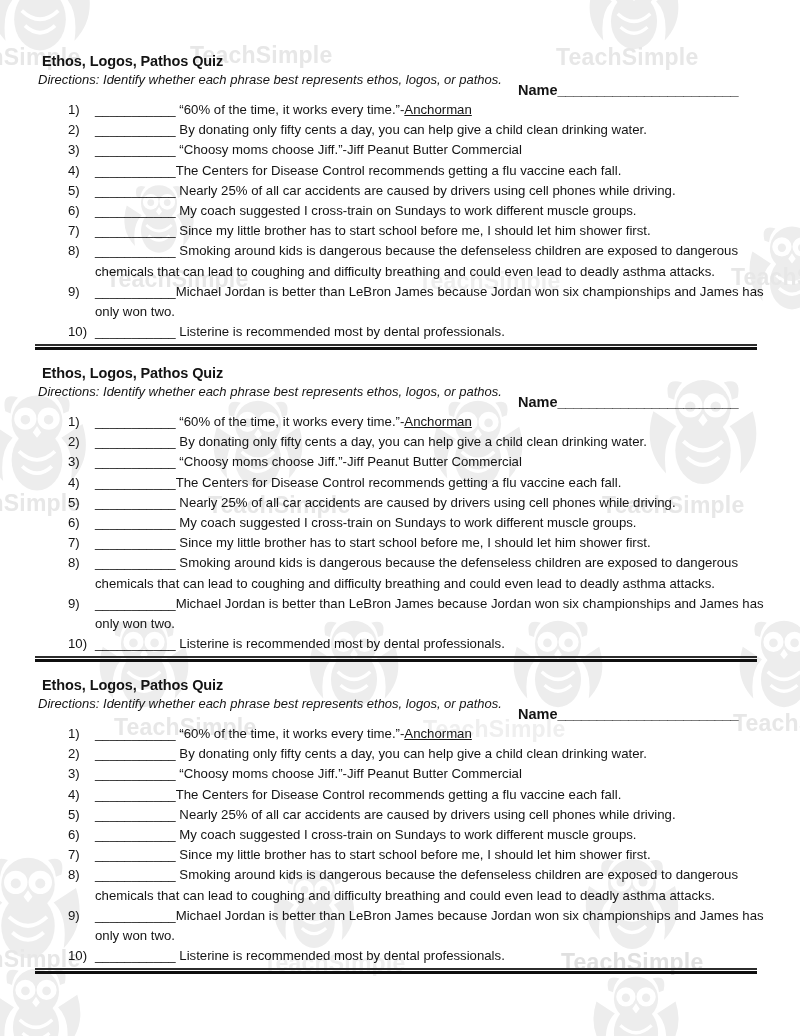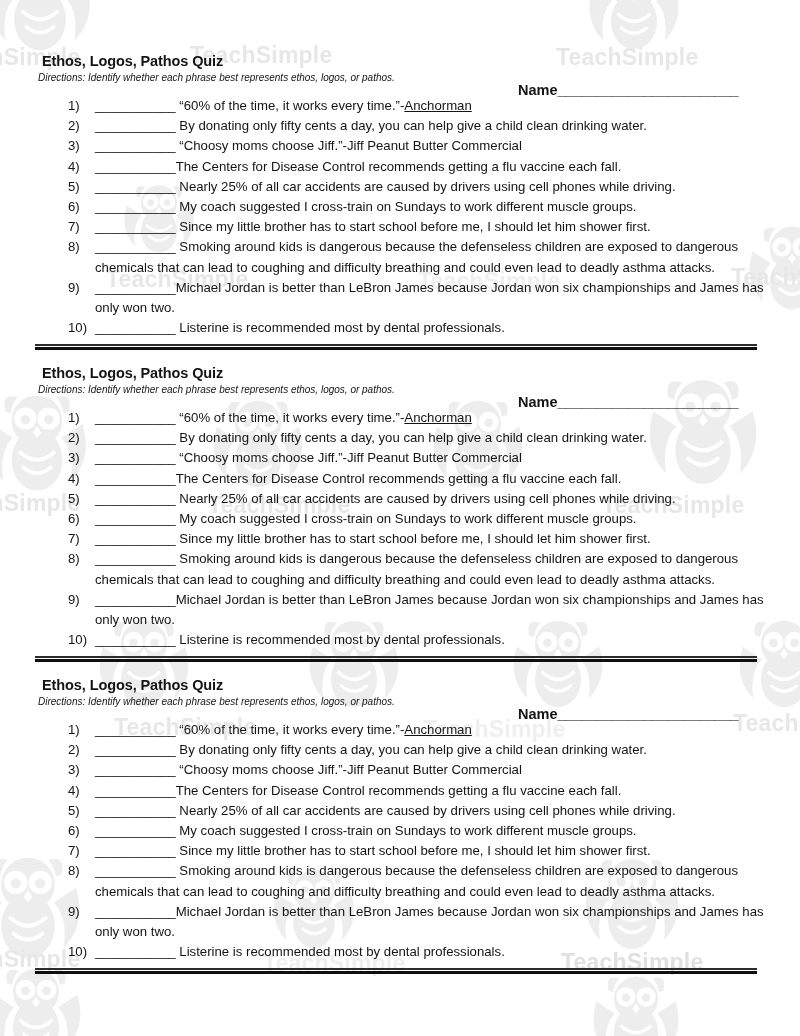--- a/index.html
+++ b/index.html
@@ -19,21 +19,21 @@
   .wm-owl { position:absolute; z-index:0; }
   
   #sections section.quiz { position:absolute; left:38px; width:724px; z-index:1; }
   #sections section:nth-child(1) { top:49px; }
   #sections section:nth-child(2) { top:361px; }
   #sections section:nth-child(3) { top:673px; }
   .header-row { position:relative; height:21px; }
   .title { margin:4px; display:inline-block; font-size:14.5px; font-weight:700; letter-spacing:-0.1px; }
   .name-field { position:absolute; left:480px; top:0; font-weight:700; font-size:14.5px; white-space:nowrap;margin-top:33px; }
   .name-line { letter-spacing:-0.2px; }
-  .directions { margin:2px 0 0 0; font-style:italic; font-size:10px; }
+  .directions { margin:2px 0 0 0; font-style:italic; font-size:13px; }
   ol.items { list-style:none; margin:13px 0 0 0; padding:0; font-size:13.2px; }
   .item { position:relative; padding-left:57px; }
   .item .line { line-height:20.2px; white-space:pre; }
   .item .num { position:absolute; left:30px; top:0; line-height:20.2px; }
   .underl { text-decoration:underline;margin-top:36px; }
   .divider { position:absolute; left:-3px; width:722px; top:295px; }
   .divider::before { content:""; display:block; height:1.5px; background:#2c2c2c; }
   .divider::after  { content:""; display:block; margin-top:1.5px; height:3px; background:#0f0f0f; }
 </style>
 </head>

